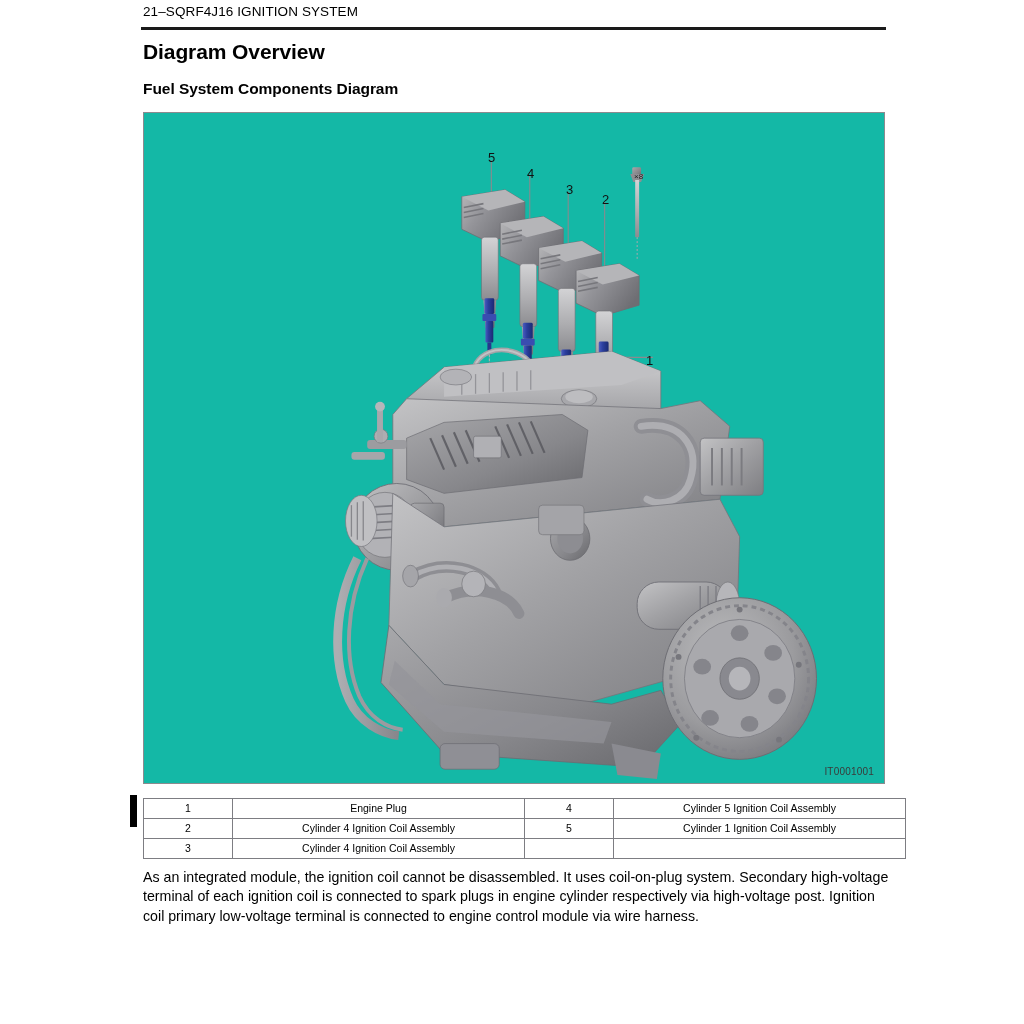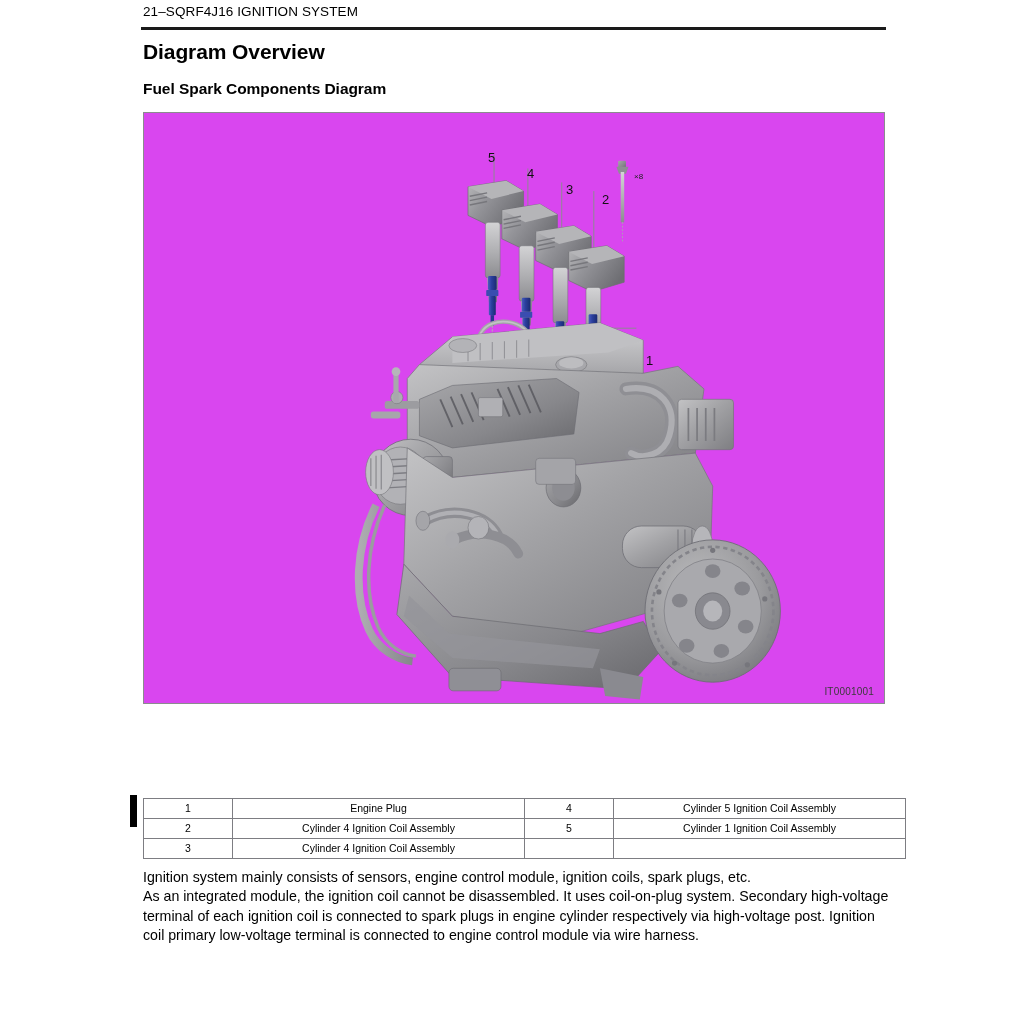--- a/index.html
+++ b/index.html
@@ -58,23 +58,23 @@
     font-weight: bold;
     letter-spacing: -0.05px;
   }
 
   
   .figure-box {
     position: absolute;
     left: 143px;
     top: 112px;
     width: 742px;
-    height: 592px;
+    height: 672px;
     border: 1.5px solid #8b8b8f;
-    background: #d946ef;
+    background: #14b8a6;
     box-sizing: border-box;
     overflow: hidden;
   }
   .figure-id {
     position: absolute;
     right: 10px;
     bottom: 6px;
     font-size: 10px;
     color: #3a3a3a;
     letter-spacing: 0.2px;
@@ -146,21 +146,21 @@
 </style>
 </head>
 <body>
 
 <div class="page">
 
   <div class="run-head">21–SQRF4J16 IGNITION SYSTEM</div>
   <div class="head-rule"></div>
 
   <div class="h1">Diagram Overview</div>
-  <div class="h2">Fuel Spark Components Diagram</div>
+  <div class="h2">Fuel System Components Diagram</div>
 
   <div class="figure-box">
 
     <svg class="fig-svg" viewBox="0 0 742 680" preserveAspectRatio="xMidYMid meet">
       <defs>
         <linearGradient id="gMetal" x1="0" y1="0" x2="1" y2="1">
           <stop offset="0%" stop-color="#c3c3c5"></stop>
           <stop offset="45%" stop-color="#a2a2a5"></stop>
           <stop offset="100%" stop-color="#7e7e82"></stop>
         </linearGradient>
@@ -441,17 +441,16 @@
       <tr>
         <td class="col-num">3</td>
         <td class="col-lbl">Cylinder 4 Ignition Coil Assembly</td>
         <td class="col-num"></td>
         <td class="col-lbl"></td>
       </tr>
     </tbody>
   </table>
 
   <div class="body-text">
-    <p>Ignition system mainly consists of sensors, engine control module, ignition coils, spark plugs, etc.</p>
     <p>As an integrated module, the ignition coil cannot be disassembled. It uses coil-on-plug system. Secondary high-voltage terminal of each ignition coil is connected to spark plugs in engine cylinder respectively via high-voltage post. Ignition coil primary low-voltage terminal is connected to engine control module via wire harness.</p>
   </div>
 
 </div>
 
 </body></html>

